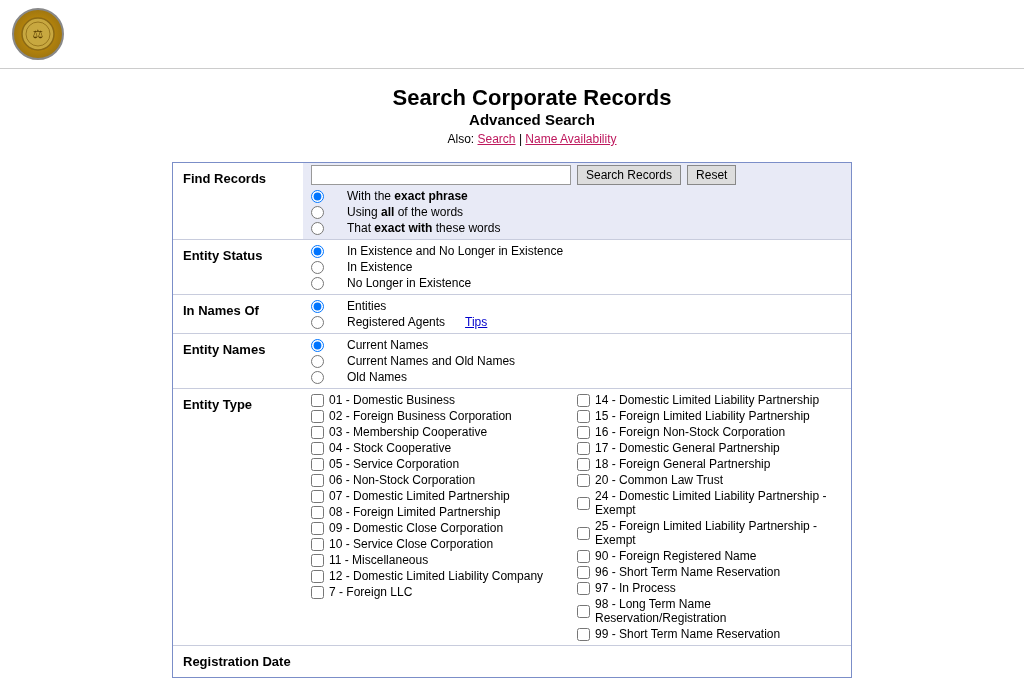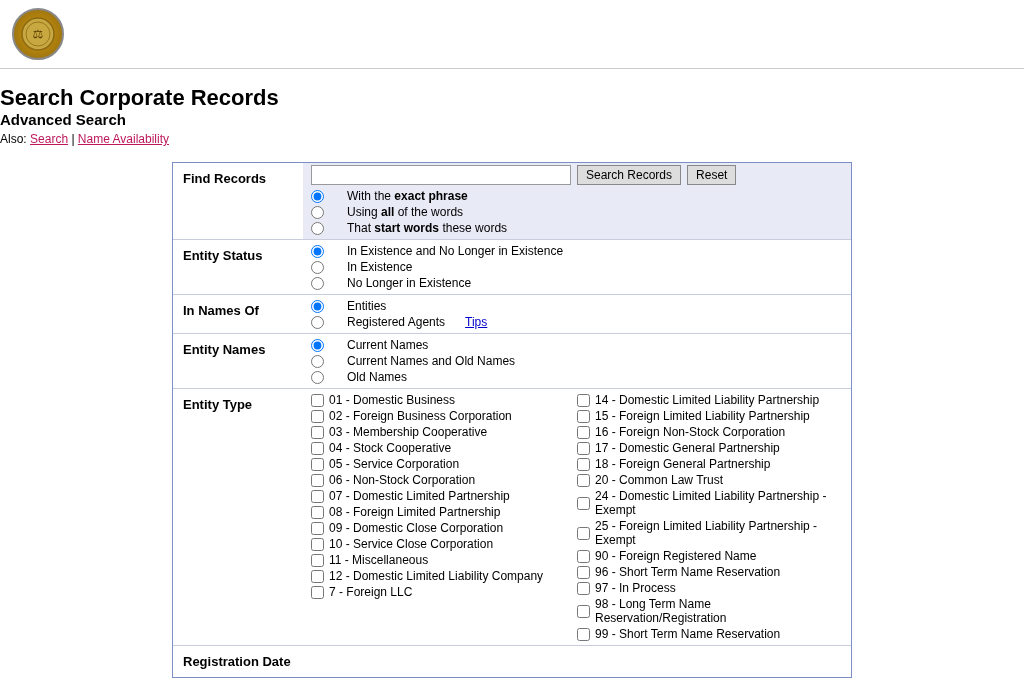--- a/index.html
+++ b/index.html
@@ -33,22 +33,23 @@
       font-size: 11px;
       color: #333;
     }
     .header-text .dept-name {
       font-size: 16px;
       font-weight: bold;
       color: #000;
     }
     
     .page-title-area {
-      text-align: left;
+      text-align: center;
       padding: 16px 0 6px 0;
+      margin-left: 40px;
     }
     .page-title-area h1 {
       font-size: 22px;
       font-weight: bold;
     }
     .page-title-area h2 {
       font-size: 15px;
       font-weight: bold;
     }
     .also-links {
@@ -198,21 +199,21 @@
       <div class="radio-row">
         <input type="radio" name="find_type" value="exact" checked="" style="">
         <span>With the <strong>exact phrase</strong></span>
       </div>
       <div class="radio-row">
         <input type="radio" name="find_type" value="all" style="">
         <span>Using <strong>all</strong> of the words</span>
       </div>
       <div class="radio-row">
         <input type="radio" name="find_type" value="start" style="">
-        <span>That <strong>start words</strong> these words</span>
+        <span>That <strong>exact with</strong> these words</span>
       </div>
     </div>
   </div>
 
   <div class="form-row">
     <div class="label-cell">Entity Status</div>
     <div class="content-cell entity-status-cell">
       <div class="radio-row">
         <input type="radio" name="entity_status" value="both" checked="" style="">
         <span>In Existence and No Longer in Existence</span>

